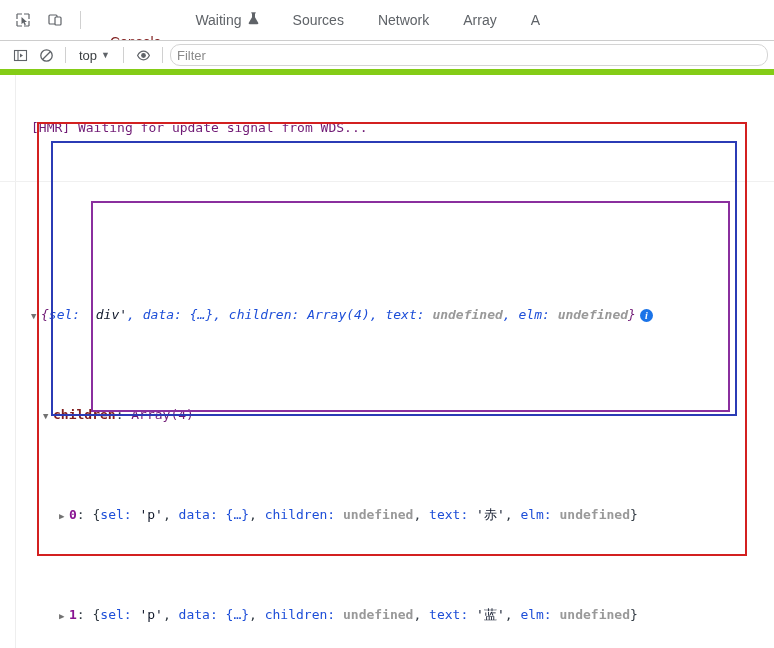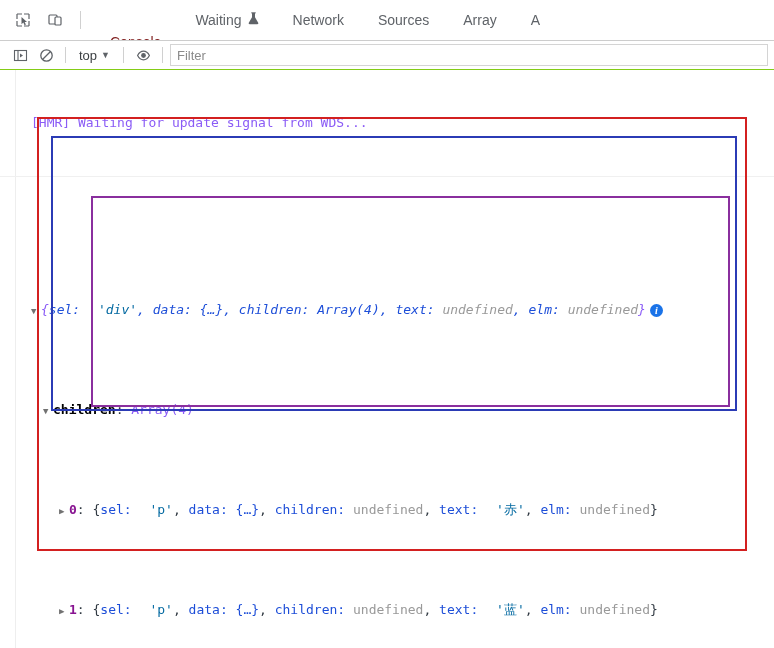--- a/index.html
+++ b/index.html
@@ -30,35 +30,35 @@
     cursor:pointer;white-space:nowrap;position:relative;
   }
   .tab.active{color:#7f1d1d;margin-top:42px;}
   .tab.active:after{
     content:"";position:absolute;left:0;right:0;bottom:0;height:2px;background:#1a73e8;
   }
   .tab.clipped{padding-right:0;}
   
   .filterbar{
     height:28px;display:flex;align-items:center;
-    background:#ffffff;border-bottom:1px solid #84cc16;
+    background:#ffffff;border-bottom:6px solid #84cc16;
     padding:0 6px 0 8px;gap:2px;
   }
   .fbtn{
     width:24px;height:22px;display:flex;align-items:center;justify-content:center;
     cursor:pointer;border-radius:2px;
   }
   .ctxsel{
     display:flex;align-items:center;gap:4px;font-size:13px;color:#3c4043;
     padding:2px 6px;cursor:pointer;border-radius:2px;
   }
   .caret{font-size:9px;line-height:1;color:#5f6368;}
   .fsep{width:1px;height:16px;background:#d0d0d0;margin:0 5px;}
   .filter-input{
-    flex:1;height:20px;border:1px solid #d4d4d4;border-radius:0;background:#fff;
+    flex:1;height:20px;border:1px solid #d4d4d4;border-radius:10px;background:#fff;
     font-size:13px;color:#3c4043;padding:0 6px;outline:none;
     font-family:"Liberation Sans",sans-serif;
   }
   .filter-input::placeholder{color:#8a8a8a;}
   
   .console{
     position:relative;
     height:calc(648px - 40px - 28px);
     overflow:hidden;background:#ffffff;
   }
@@ -74,25 +74,25 @@
     content:"";position:absolute;left:0;top:0;bottom:0;width:15px;
     border-right:1px solid #eeeeee;background:#fff;
   }
   .msg .inner{padding-left:16px;}
   .obj-msg{padding-bottom:4px;}
   .ln{height:20px;white-space:pre;}
   
   .tri{color:#727272;display:inline-block;width:10px;font-size:9px;}
   .tri.r:before{content:"\25B6";}
   .tri.d:before{content:"\25BC";}
-  .k-prop{color:#000000;font-weight:bold;}
+  .k-prop{color:#7f1d1d;font-weight:bold;}
   .k-idx{color:#881391;font-weight:bold;}
-  .k-plain{color:#8b5cf6;text-align:center;}
-  .k-str{color:#0369a1;margin-left:10px;}
-  .k-undef{color:#999999;}
+  .k-plain{color:#701a75;text-align:center;}
+  .k-str{color:#0f172a;}
+  .k-undef{color:#999999;font-weight:bold;}
   .k-punct{color:#303942;}
   .k-grey{color:#1d4ed8;}
   .k-italic{font-style:italic;}
   .infoicon{
     display:inline-block;width:13px;height:13px;border-radius:50%;
     background:#1a73e8;color:#fff;font-family:"Liberation Serif",serif;
     font-size:10px;font-weight:bold;font-style:italic;line-height:13px;
     text-align:center;vertical-align:middle;margin-left:4px;
   }
   
@@ -128,24 +128,24 @@
     <div class="tab">
       <span>Waiting</span>
       <span>
         <svg width="11" height="13" viewBox="0 0 11 13">
           <path d="M4 1 h3 v4.2 l3.2 5.6 a1 1 0 0 1 -0.87 1.5 H1.67 a1 1 0 0 1 -0.87 -1.5 L4 5.2 Z" fill="#5f6368"></path>
           <rect x="3.3" y="0.3" width="4.4" height="1.1" fill="#5f6368"></rect>
         </svg>
       </span>
     </div>
     <div class="tab">
+      <span>Sources</span>
+    </div>
+    <div class="tab">
       <span>Network</span>
-    </div>
-    <div class="tab">
-      <span>Sources</span>
     </div>
     <div class="tab">
       <span>Array</span>
     </div>
     <div class="tab clipped">
       <span>A</span>
     </div>
   </div>
 </div>
 

